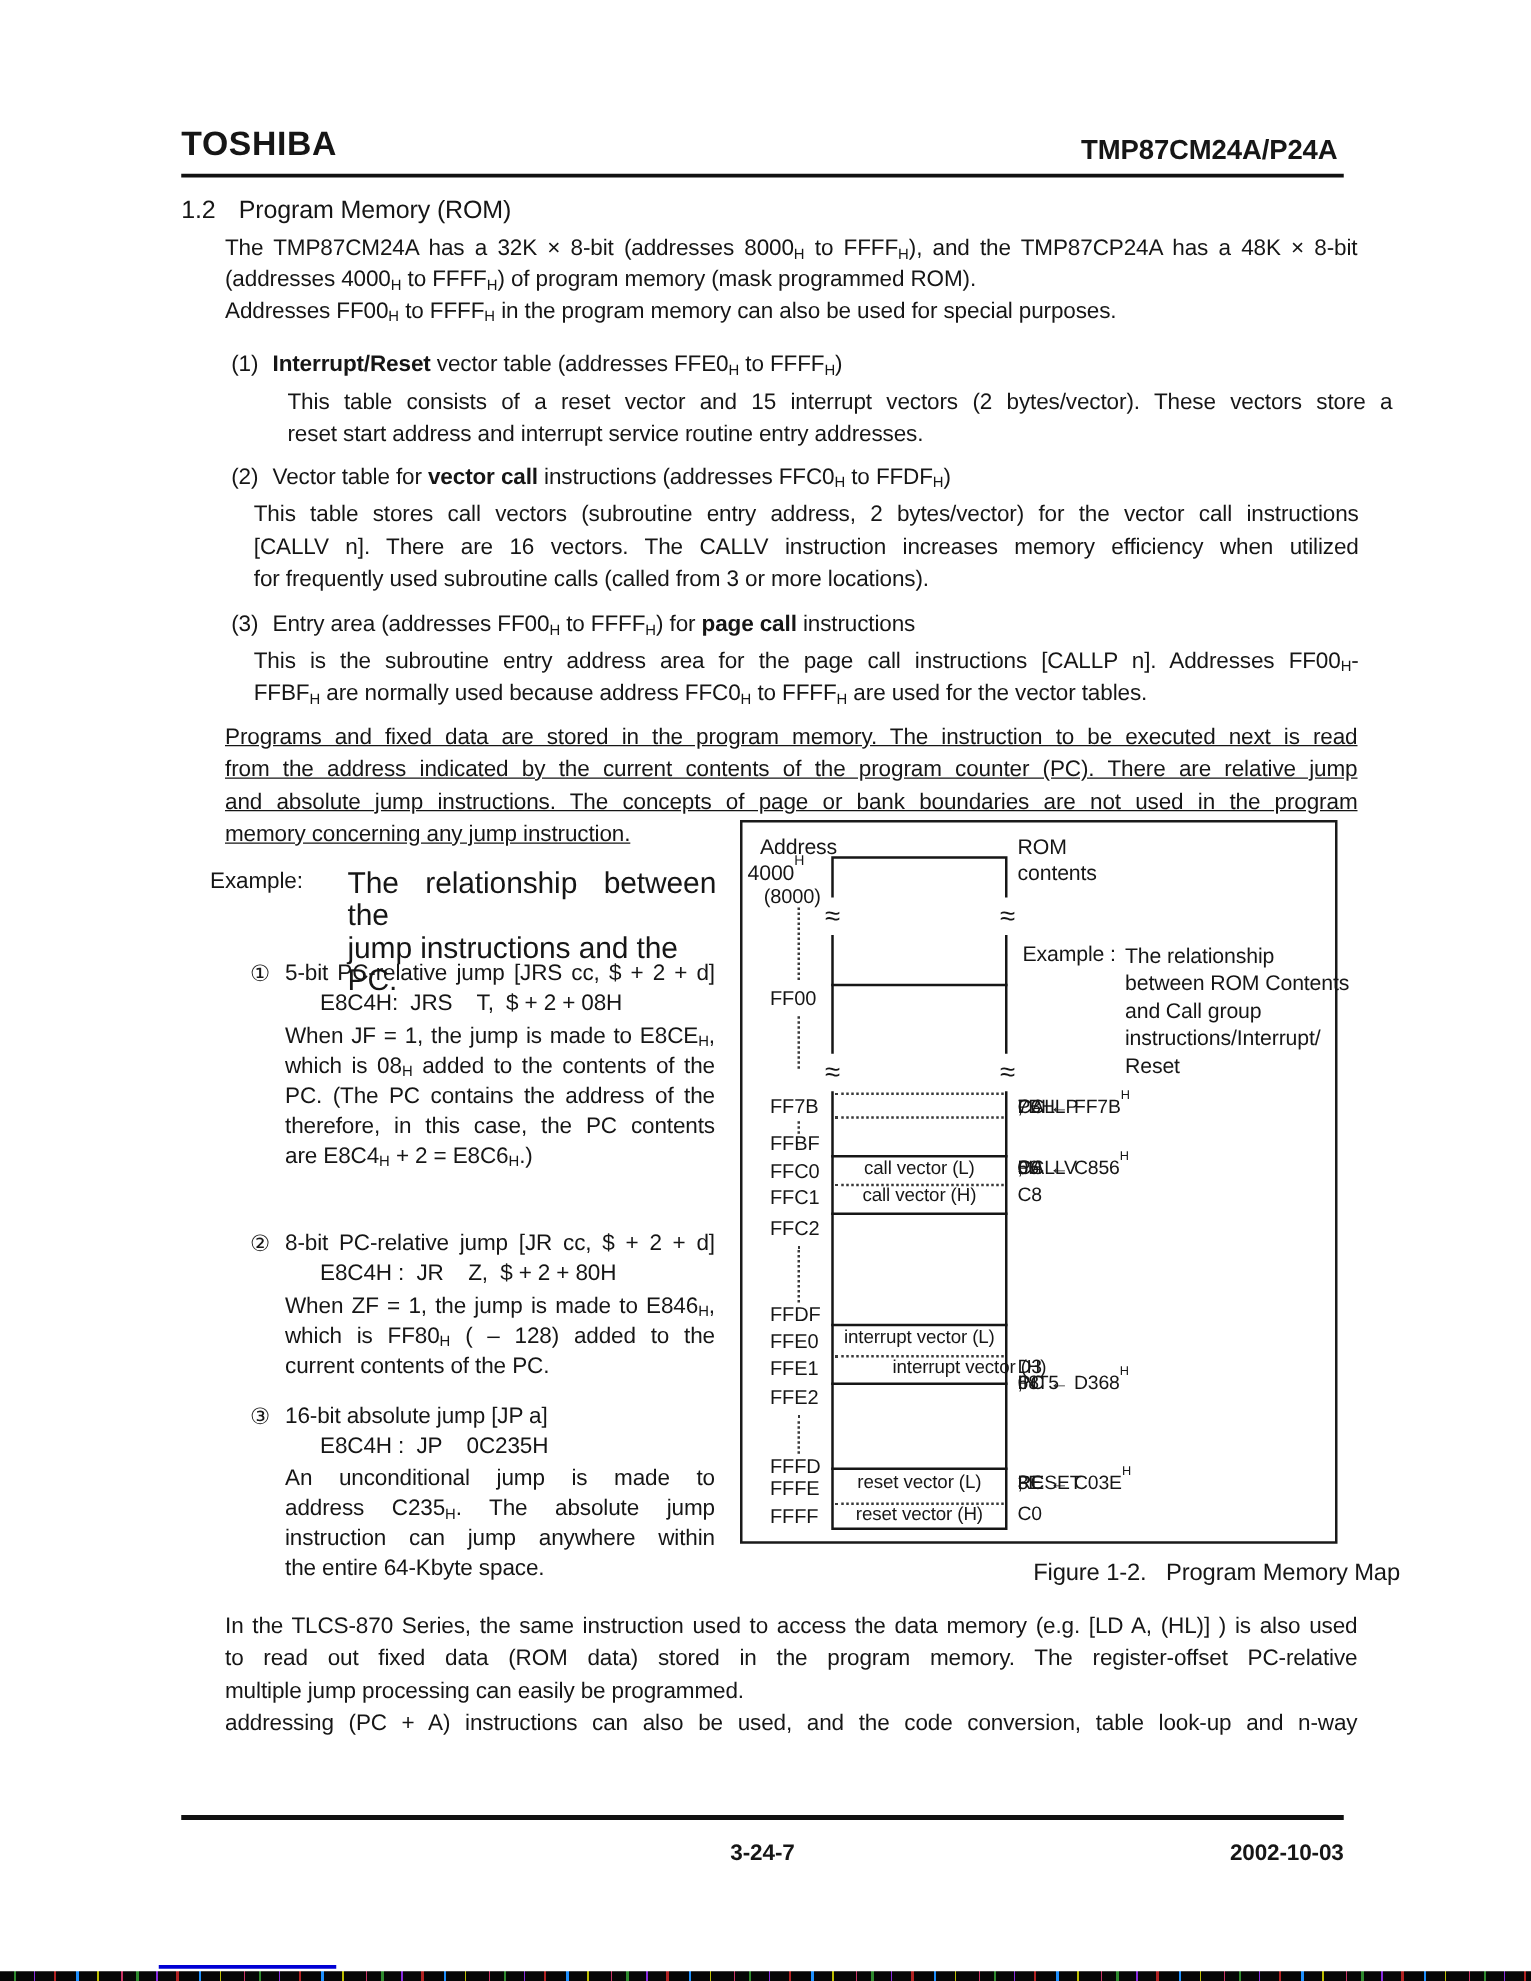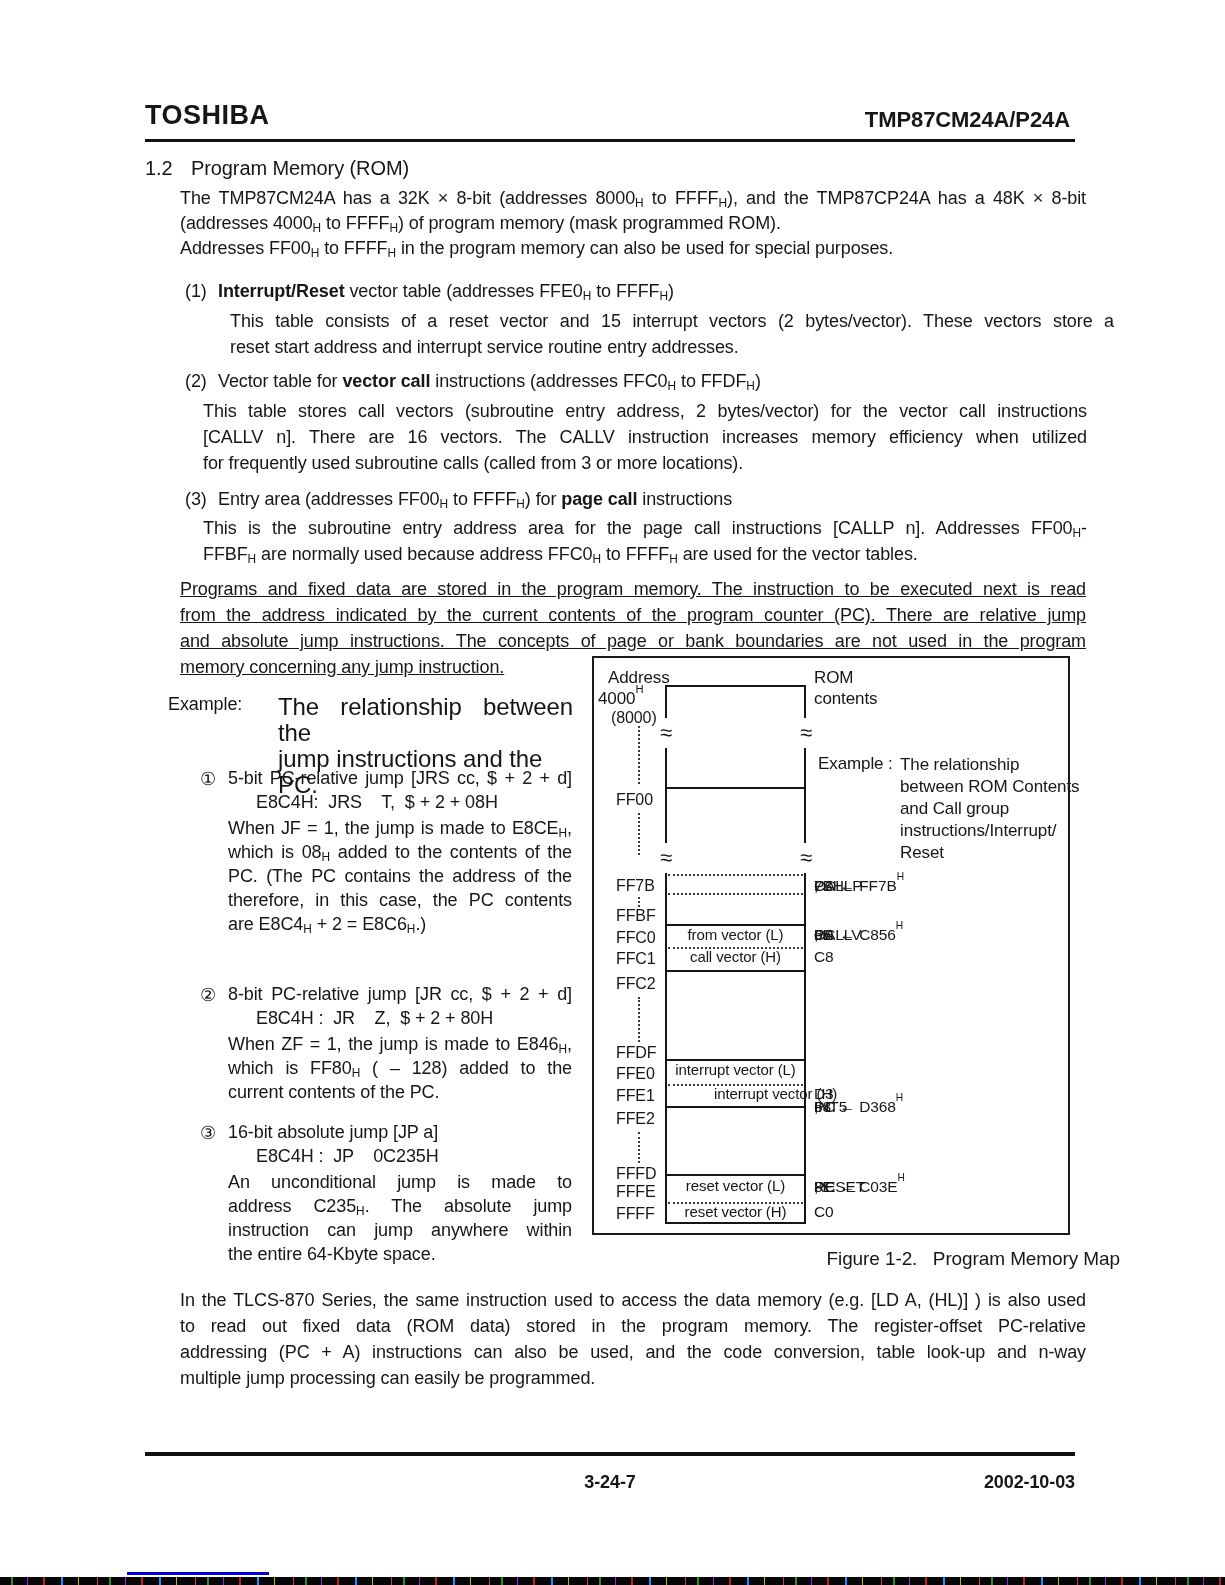--- a/index.html
+++ b/index.html
@@ -209,21 +209,21 @@
     <div class="addr" style="top:292px;">FFC1</div>
     <div class="addr" style="top:317px;">FFC2</div>
     <div class="addr" style="top:386px;">FFDF</div>
     <div class="addr" style="top:407px;">FFE0</div>
     <div class="addr" style="top:429px;">FFE1</div>
     <div class="addr" style="top:452px;">FFE2</div>
     <div class="addr" style="top:507px;">FFFD</div>
     <div class="addr" style="top:525px;">FFFE</div>
     <div class="addr" style="top:547px;">FFFF</div>
 
-    <div class="cell" style="top:268px;">from vector (L)</div>
+    <div class="cell" style="top:268px;">call vector (L)</div>
     <div class="cell" style="top:290px;">call vector (H)</div>
     <div class="cell" style="top:403px;">interrupt vector (L)</div>
     <div class="cell" style="top:427px;padding-left:47px;">interrupt vector (H)</div>
     <div class="cell" style="top:519px;">reset vector (L)</div>
     <div class="cell" style="top:545px;">reset vector (H)</div>
 
     <div class="ftext" style="left:224px; top:96px;">Example :</div>
     <div class="notelines" style="left:306px; top:96px; width:172px;">
       <span class="ln ftext" style="position:static;">The relationship</span>
       <span class="ln ftext" style="position:static;">between ROM Contents</span>
@@ -269,22 +269,22 @@
     <div class="anrow" style="top:545px;">
       <span class="ab">C0</span>
     </div>
   </div>
 
   <div class="abs caption">Figure 1-2.   Program Memory Map</div>
 
   <div class="abs para closing">
     <span class="ln j">In the TLCS-870 Series, the same instruction used to access the data memory (e.g. [LD A, (HL)] ) is also used</span>
     <span class="ln j">to read out fixed data (ROM data) stored in the program memory.  The register-offset PC-relative</span>
+    <span class="ln">multiple jump processing can easily be programmed.</span>
     <span class="ln j">addressing (PC + A) instructions can also be used, and the code conversion, table look-up and n-way</span>
-    <span class="ln">multiple jump processing can easily be programmed.</span>
   </div>
 
   <div class="abs frule"></div>
   <div class="abs pageno">3-24-7</div>
   <div class="abs fdate">2002-10-03</div>
 
   <div class="abs blueline"></div>
   <div class="abs noise"></div>
 
 </div>

